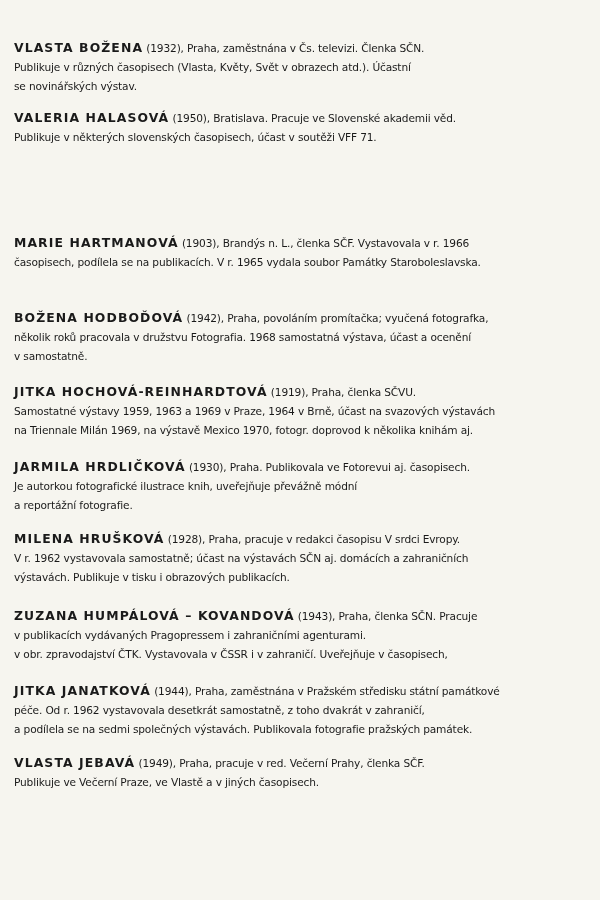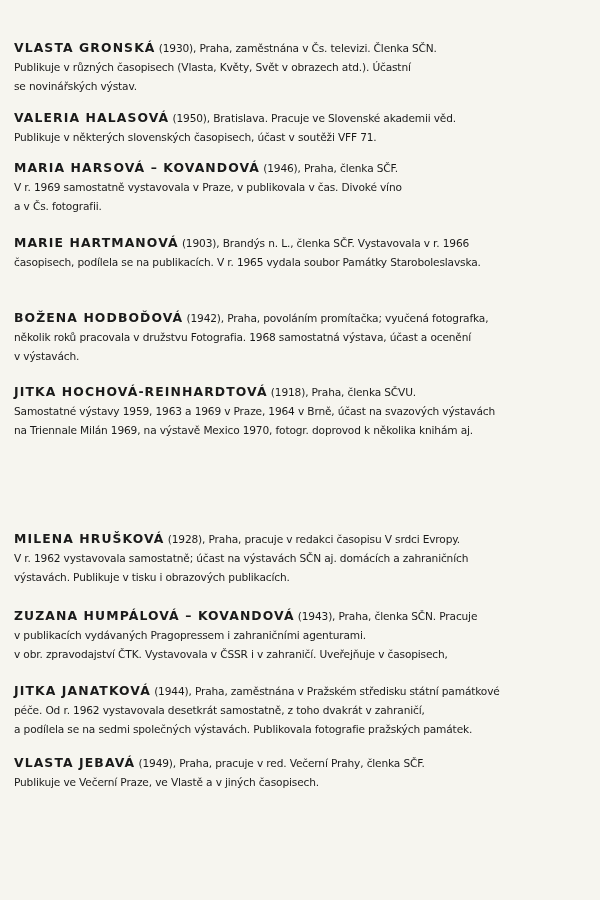--- a/index.html
+++ b/index.html
@@ -24,53 +24,53 @@
     font-size: 12.4px;
     letter-spacing: 1.1px;
   }
 </style>
 </head>
 <body>
 
 <div class="page">
 
   <div class="entry" style="top:38px">
-    <span class="line"><span class="name">VLASTA GRONSKÁ</span><span> (1930), Praha, zaměstnána v Čs. televizi. Členka SČN.</span></span>
+    <span class="line"><span class="name">VLASTA BOŽENA</span><span> (1932), Praha, zaměstnána v Čs. televizi. Členka SČN.</span></span>
     <span class="line">Publikuje v různých časopisech (Vlasta, Květy, Svět v obrazech atd.). Účastní</span>
     <span class="line">se novinářských výstav.</span>
   </div>
 
   <div class="entry" style="top:108px">
     <span class="line"><span class="name">VALERIA HALASOVÁ</span><span>  (1950), Bratislava. Pracuje ve Slovenské akademii věd.</span></span>
     <span class="line">Publikuje v některých slovenských časopisech, účast v soutěži VFF 71.</span>
   </div>
 
-  <div class="entry" style="top:158px">
-    <span class="line"><span class="name">MARIA HARSOVÁ – KOVANDOVÁ</span><span> (1946), Praha, členka SČF.</span></span>
-    <span class="line">V r. 1969 samostatně vystavovala v Praze, v publikovala v čas. Divoké víno</span>
-    <span class="line">a v Čs. fotografii.</span>
-  </div>
 
   <div class="entry" style="top:233px">
     <span class="line"><span class="name">MARIE HARTMANOVÁ</span><span> (1903), Brandýs n. L., členka SČF. Vystavovala v r. 1966</span></span>
     <span class="line">časopisech, podílela se na publikacích. V r. 1965 vydala soubor Památky Staroboleslavska.</span>
   </div>
 
   <div class="entry" style="top:308px">
     <span class="line"><span class="name">BOŽENA HODBOĎOVÁ</span><span> (1942), Praha, povoláním promítačka; vyučená fotografka,</span></span>
     <span class="line">několik roků pracovala v družstvu Fotografia. 1968 samostatná výstava, účast a ocenění</span>
-    <span class="line">v výstavách.</span>
+    <span class="line">v samostatně.</span>
   </div>
 
   <div class="entry" style="top:382px">
-    <span class="line"><span class="name">JITKA HOCHOVÁ-REINHARDTOVÁ</span><span> (1918), Praha, členka SČVU.</span></span>
+    <span class="line"><span class="name">JITKA HOCHOVÁ-REINHARDTOVÁ</span><span> (1919), Praha, členka SČVU.</span></span>
     <span class="line">Samostatné výstavy 1959, 1963 a 1969 v Praze, 1964 v Brně, účast na svazových výstavách</span>
     <span class="line">na Triennale Milán 1969, na výstavě Mexico 1970, fotogr. doprovod k několika knihám aj.</span>
   </div>
 
+  <div class="entry" style="top:457px">
+    <span class="line"><span class="name">JARMILA HRDLIČKOVÁ</span><span> (1930), Praha. Publikovala ve Fotorevui aj. časopisech.</span></span>
+    <span class="line">Je autorkou fotografické ilustrace knih, uveřejňuje převážně módní</span>
+    <span class="line">a reportážní fotografie.</span>
+  </div>
 
   <div class="entry" style="top:529px">
     <span class="line"><span class="name">MILENA HRUŠKOVÁ</span><span> (1928), Praha, pracuje v redakci časopisu V srdci Evropy.</span></span>
     <span class="line">V r. 1962 vystavovala samostatně; účast na výstavách SČN aj. domácích a zahraničních</span>
     <span class="line">výstavách. Publikuje v tisku i obrazových publikacích.</span>
   </div>
 
   <div class="entry" style="top:606px">
     <span class="line"><span class="name">ZUZANA HUMPÁLOVÁ – KOVANDOVÁ</span><span> (1943),  Praha,  členka  SČN.  Pracuje</span></span>
     <span class="line">v publikacích vydávaných Pragopressem i zahraničními agenturami.</span>

